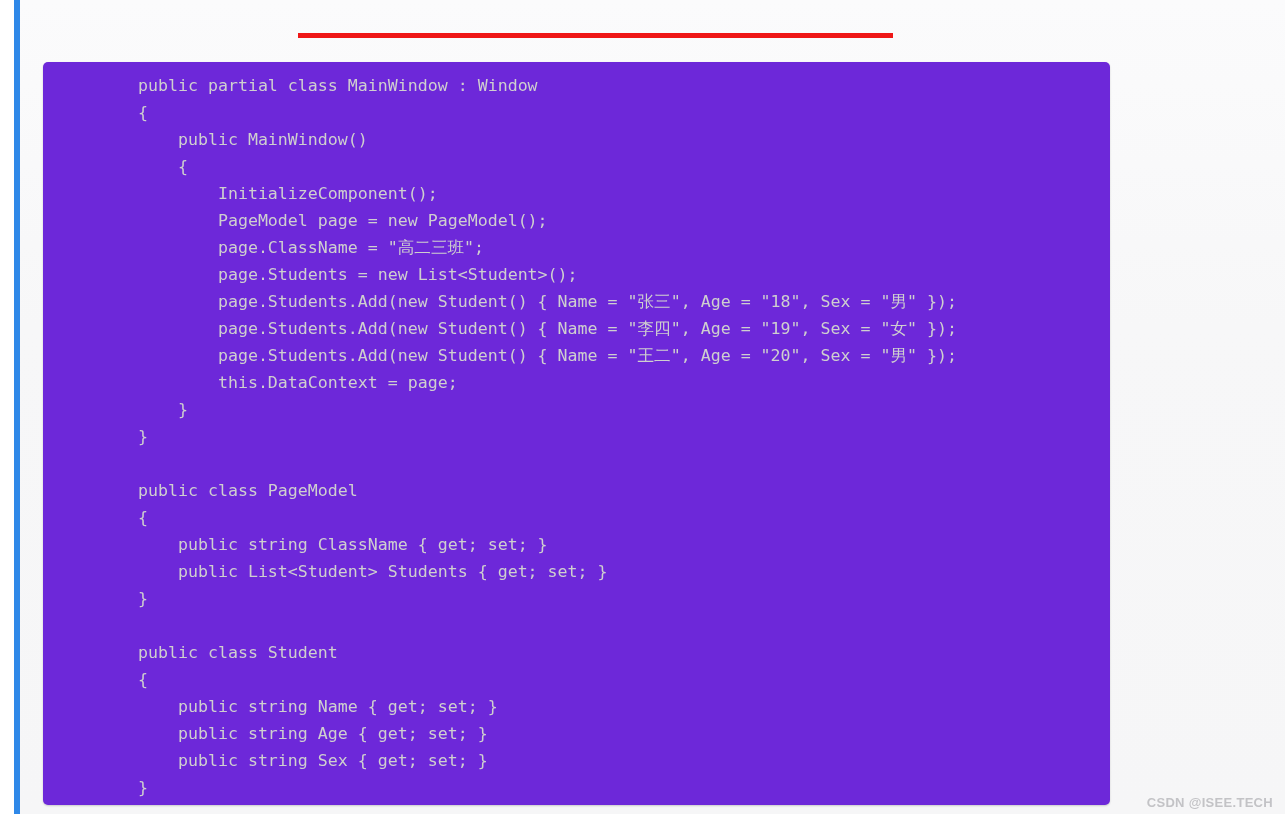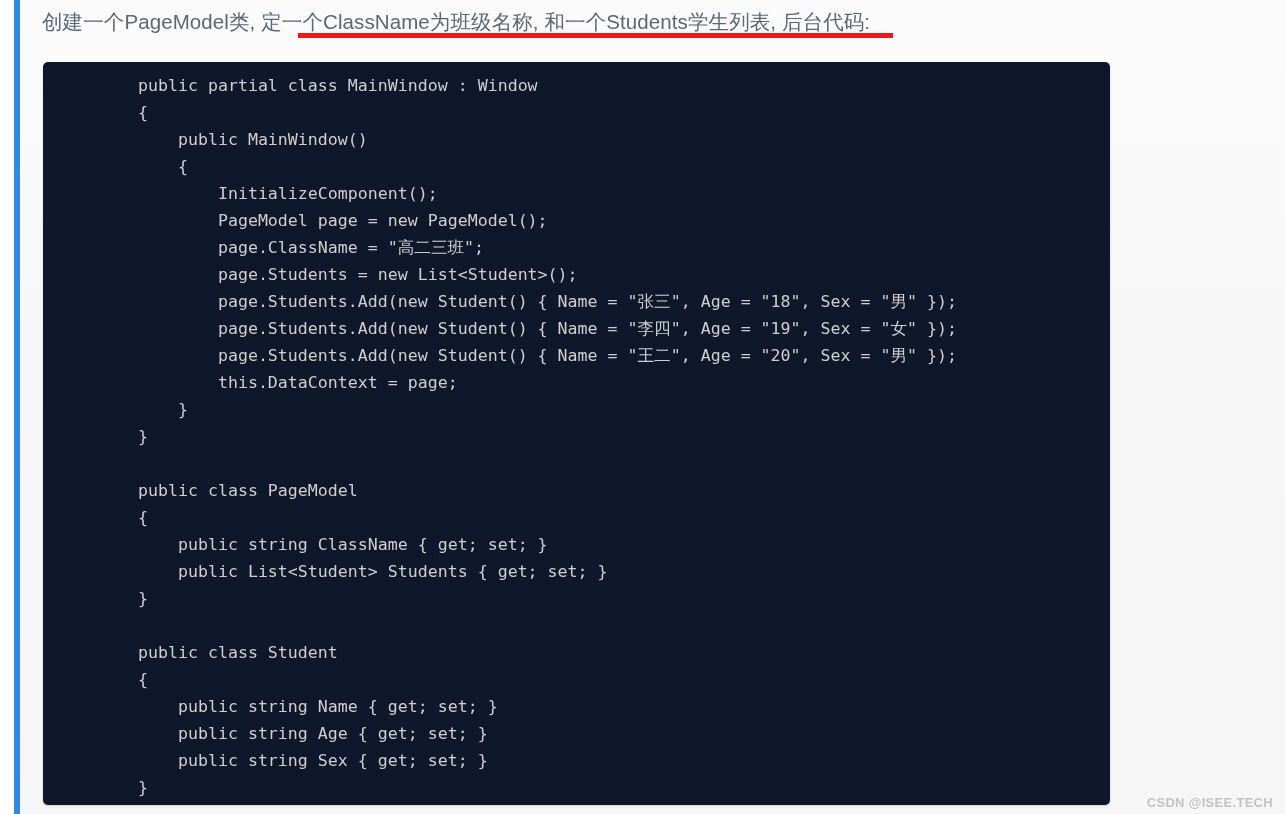--- a/index.html
+++ b/index.html
@@ -63,21 +63,21 @@
     height: 5px;
     background: #ef1717;
   }
   
   .code-card {
     position: absolute;
     left: 43px;
     top: 62px;
     width: 1067px;
     height: 743px;
-    background: #0f172a;
+    background: #6d28d9;
     border-radius: 5px;
     box-shadow: 0 1px 2px rgba(0,0,0,.18);
     overflow: hidden;
   }
   .code-scroll {
     position: absolute;
     left: 0;
     top: 0;
     right: 0;
     bottom: 0;
@@ -110,21 +110,20 @@
 </style>
 </head>
 <body>
 
 <div class="page">
 
   <div class="content-surface"></div>
 
   <div class="blue-rail"></div>
 
-  <div class="intro"><span class="seg">创建一个PageModel类, </span><span class="seg underlined">定一个ClassName为班级名称, 和一个Students学生列表</span><span class="seg">, 后台代码:</span></div>
 
   <div class="red-underline"></div>
 
   <div class="code-card">
     <div class="code-scroll">
       <pre class="code">public partial class MainWindow : Window
 {
     public MainWindow()
     {
         InitializeComponent();

